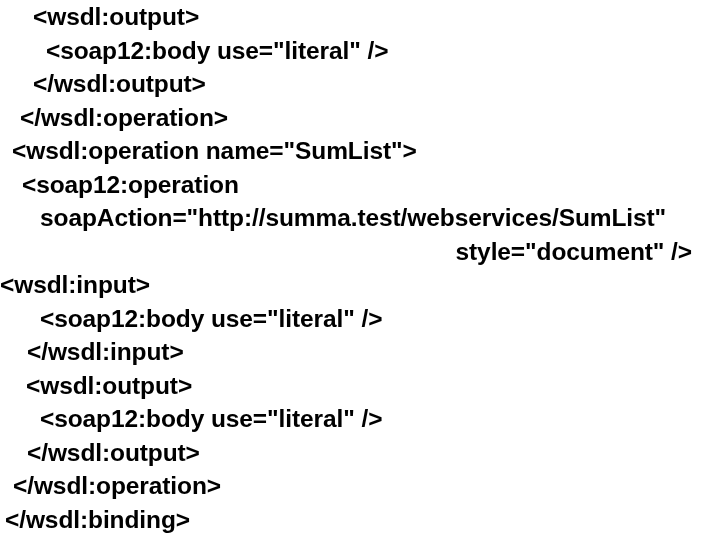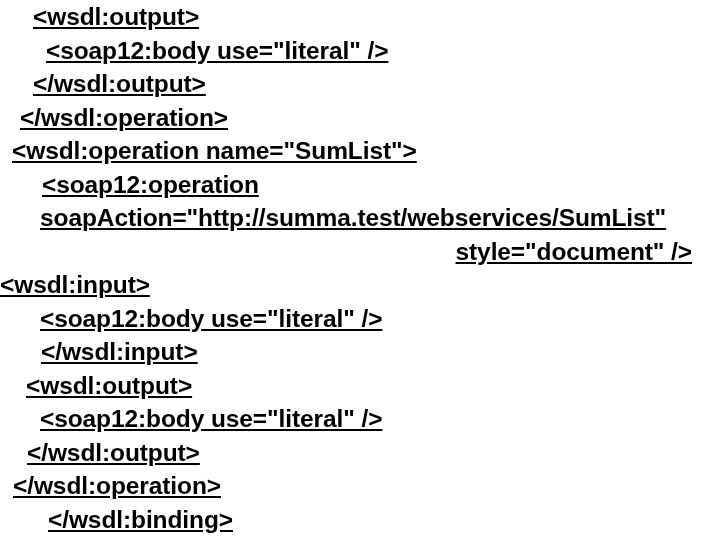--- a/index.html
+++ b/index.html
@@ -29,46 +29,45 @@
     font-family: "Liberation Sans", sans-serif;
     font-weight: bold;
     font-size: 24.5px;
     color: #000000;
     letter-spacing: -0.1px;
     -webkit-font-smoothing: none;
   }
   .code-line .ln-text {
     display: inline-block;
     white-space: pre;
-    text-decoration: underline;
   }
   
   .code-line.align-right {
     text-align: right;
     padding-right: 28px;
   }
   .code-line.align-right .ln-text {
     text-align: right;
   }
 </style>
 </head>
 <body>
 
 <div id="slide">
   <div id="code-block">
       <div class="code-line" style="padding-left: 33px;"><span class="ln-text">&lt;wsdl:output&gt;</span></div>
       <div class="code-line" style="padding-left: 46px;"><span class="ln-text">&lt;soap12:body use="literal" /&gt;</span></div>
       <div class="code-line" style="padding-left: 33px;"><span class="ln-text">&lt;/wsdl:output&gt;</span></div>
       <div class="code-line" style="padding-left: 20px;"><span class="ln-text">&lt;/wsdl:operation&gt;</span></div>
       <div class="code-line" style="padding-left: 12px;"><span class="ln-text">&lt;wsdl:operation name="SumList"&gt;</span></div>
-      <div class="code-line" style="padding-left: 42px;"><span class="ln-text">&lt;soap12:operation</span></div>
+      <div class="code-line" style="padding-left: 22px;"><span class="ln-text">&lt;soap12:operation</span></div>
       <div class="code-line" style="padding-left: 40px;"><span class="ln-text">soapAction="http://summa.test/webservices/SumList"</span></div>
       <div class="code-line align-right"><span class="ln-text">style="document" /&gt;</span></div>
       <div class="code-line" style=""><span class="ln-text">&lt;wsdl:input&gt;</span></div>
       <div class="code-line" style="padding-left: 40px;"><span class="ln-text">&lt;soap12:body use="literal" /&gt;</span></div>
-      <div class="code-line" style="padding-left: 41px;"><span class="ln-text">&lt;/wsdl:input&gt;</span></div>
+      <div class="code-line" style="padding-left: 27px;"><span class="ln-text">&lt;/wsdl:input&gt;</span></div>
       <div class="code-line" style="padding-left: 26px;"><span class="ln-text">&lt;wsdl:output&gt;</span></div>
       <div class="code-line" style="padding-left: 40px;"><span class="ln-text">&lt;soap12:body use="literal" /&gt;</span></div>
       <div class="code-line" style="padding-left: 27px;"><span class="ln-text">&lt;/wsdl:output&gt;</span></div>
       <div class="code-line" style="padding-left: 13px;"><span class="ln-text">&lt;/wsdl:operation&gt;</span></div>
-      <div class="code-line" style="padding-left: 16px; margin-left: 32px;"><span class="ln-text">&lt;/wsdl:binding&gt;</span></div>
+      <div class="code-line" style="padding-left: 5px;"><span class="ln-text">&lt;/wsdl:binding&gt;</span></div>
     </div>
 </div>
 
 </body></html>

